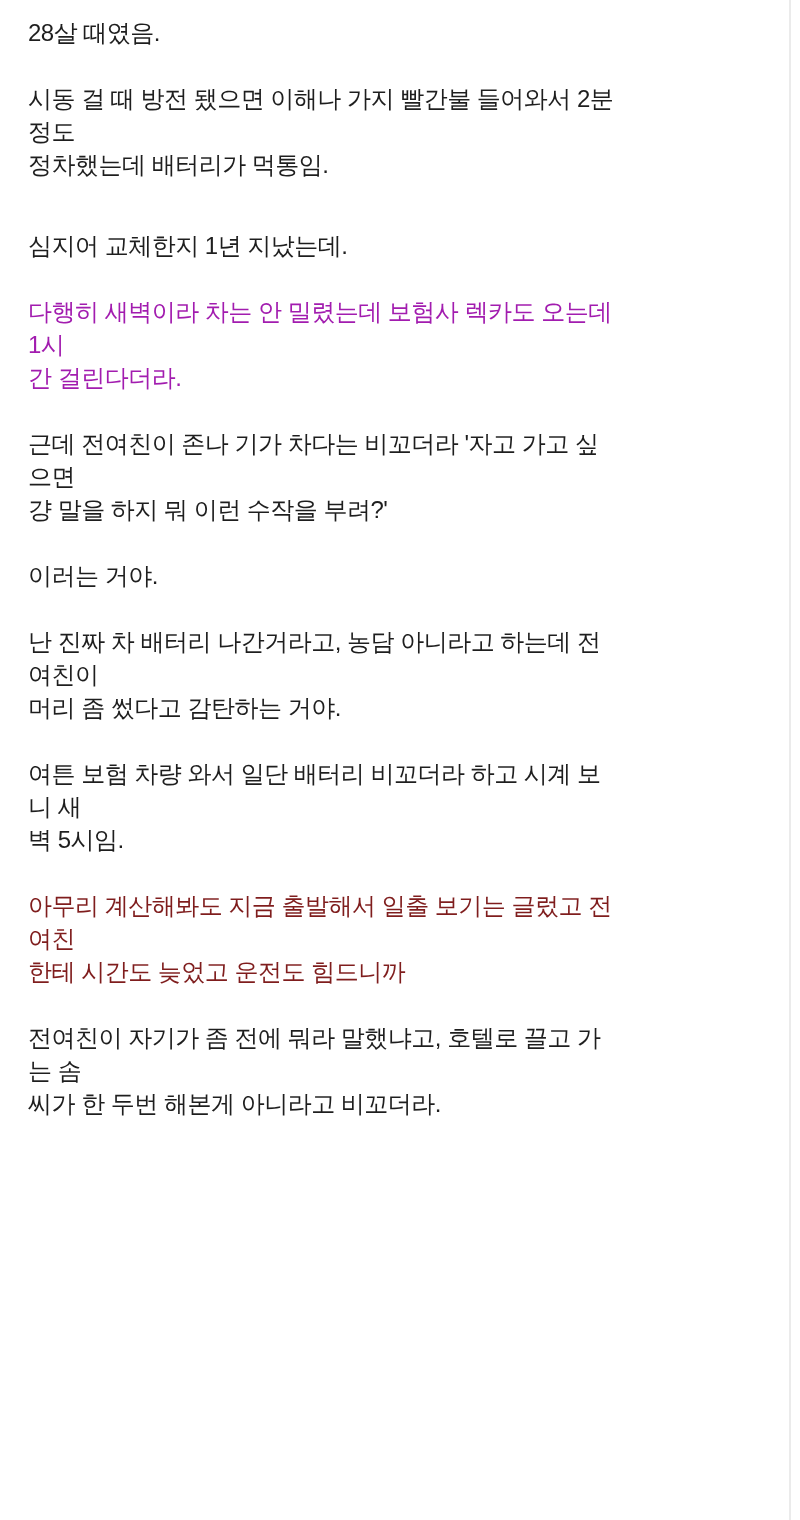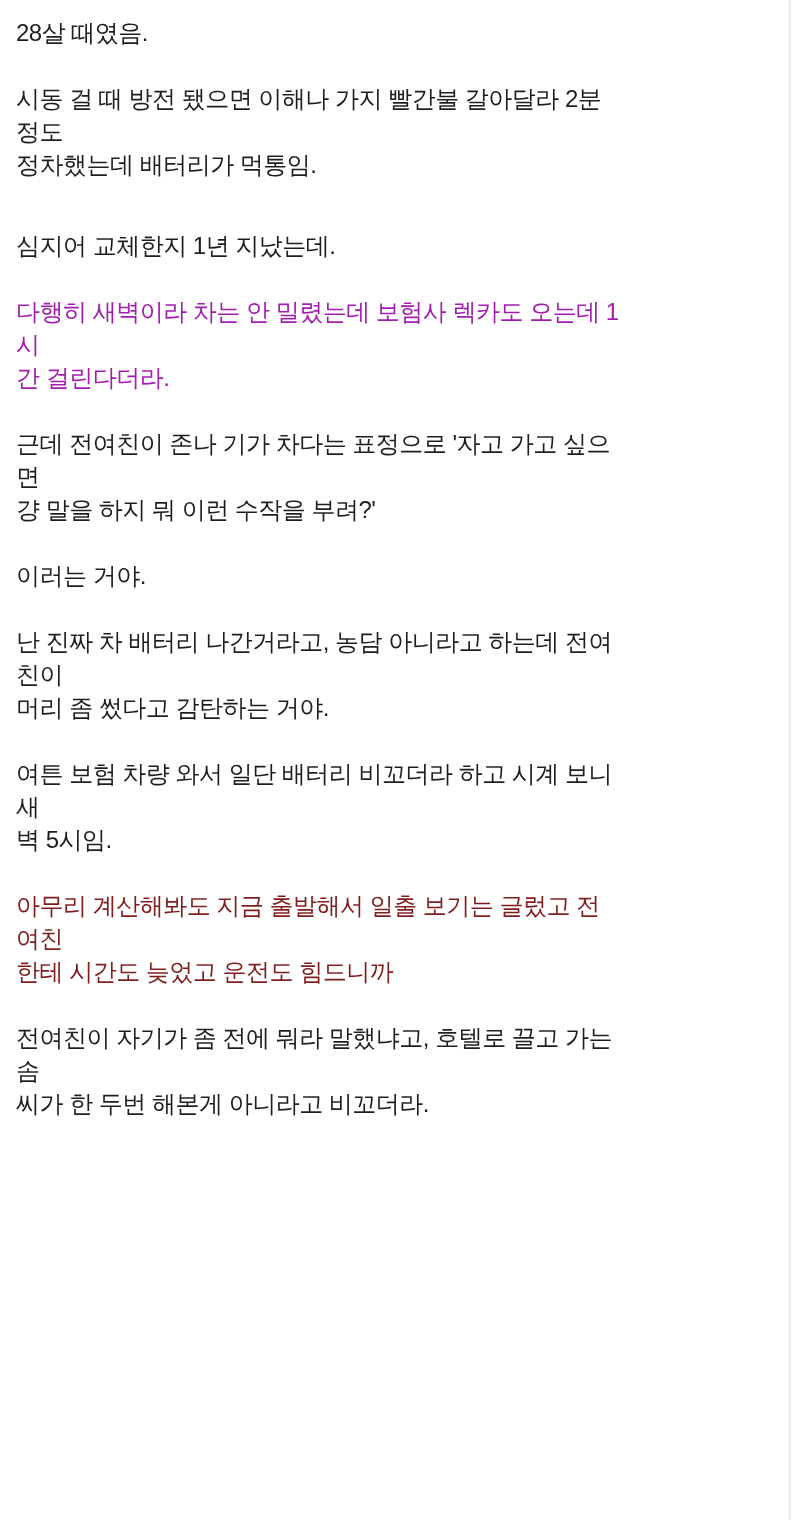--- a/index.html
+++ b/index.html
@@ -10,21 +10,21 @@
     width: 800px;
     height: 1520px;
     background: #ffffff;
     font-family: "Liberation Sans", "DejaVu Sans", sans-serif;
     position: relative;
     overflow: hidden;
   }
   .post {
     box-sizing: border-box;
     width: 620px;
-    padding: 16px 0 0 16px;
+    padding: 16px 0 0 28px;
   }
   .para {
     margin: 0 0 33px 0;
     font-size: 24px;
     line-height: 33px;
     color: #1e1e1e;
     letter-spacing: -0.5px;
     white-space: pre-line; 
   }
   .edge-line {
@@ -35,26 +35,26 @@
     height: 1520px;
     background: #ebebeb; 
   }
 </style>
 </head>
 <body style="background: rgb(255, 255, 255);">
 
 <main class="post">
   <div id="paragraphs">
       <p class="para" style="color: rgb(30, 30, 30);">28살 때였음.</p>
-      <p class="para" style="color: rgb(30, 30, 30);">시동 걸 때 방전 됐으면 이해나 가지 빨간불 갈아달라 2분 정도
+      <p class="para" style="color: rgb(30, 30, 30);">시동 걸 때 방전 됐으면 이해나 가지 빨간불 들어와서 2분 정도
 정차했는데 배터리가 먹통임.</p>
       <p class="para" style="color: rgb(30, 30, 30); margin-top: 48px;">심지어 교체한지 1년 지났는데.</p>
       <p class="para" style="color: #a21caf;">다행히 새벽이라 차는 안 밀렸는데 보험사 렉카도 오는데 1시
 간 걸린다더라.</p>
-      <p class="para" style="color: rgb(30, 30, 30);">근데 전여친이 존나 기가 차다는 표정으로 '자고 가고 싶으면
+      <p class="para" style="color: rgb(30, 30, 30);">근데 전여친이 존나 기가 차다는 비꼬더라 '자고 가고 싶으면
 걍 말을 하지 뭐 이런 수작을 부려?'</p>
       <p class="para" style="color: rgb(30, 30, 30);">이러는 거야.</p>
       <p class="para" style="color: rgb(30, 30, 30);">난 진짜 차 배터리 나간거라고, 농담 아니라고 하는데 전여친이
 머리 좀 썼다고 감탄하는 거야.</p>
       <p class="para" style="color: rgb(30, 30, 30);">여튼 보험 차량 와서 일단 배터리 비꼬더라 하고 시계 보니 새
 벽 5시임.</p>
       <p class="para" style="color: #7f1d1d;">아무리 계산해봐도 지금 출발해서 일출 보기는 글렀고 전여친
 한테 시간도 늦었고 운전도 힘드니까</p>
       <p class="para" style="color: rgb(30, 30, 30);">전여친이 자기가 좀 전에 뭐라 말했냐고, 호텔로 끌고 가는 솜
 씨가 한 두번 해본게 아니라고 비꼬더라.</p>

